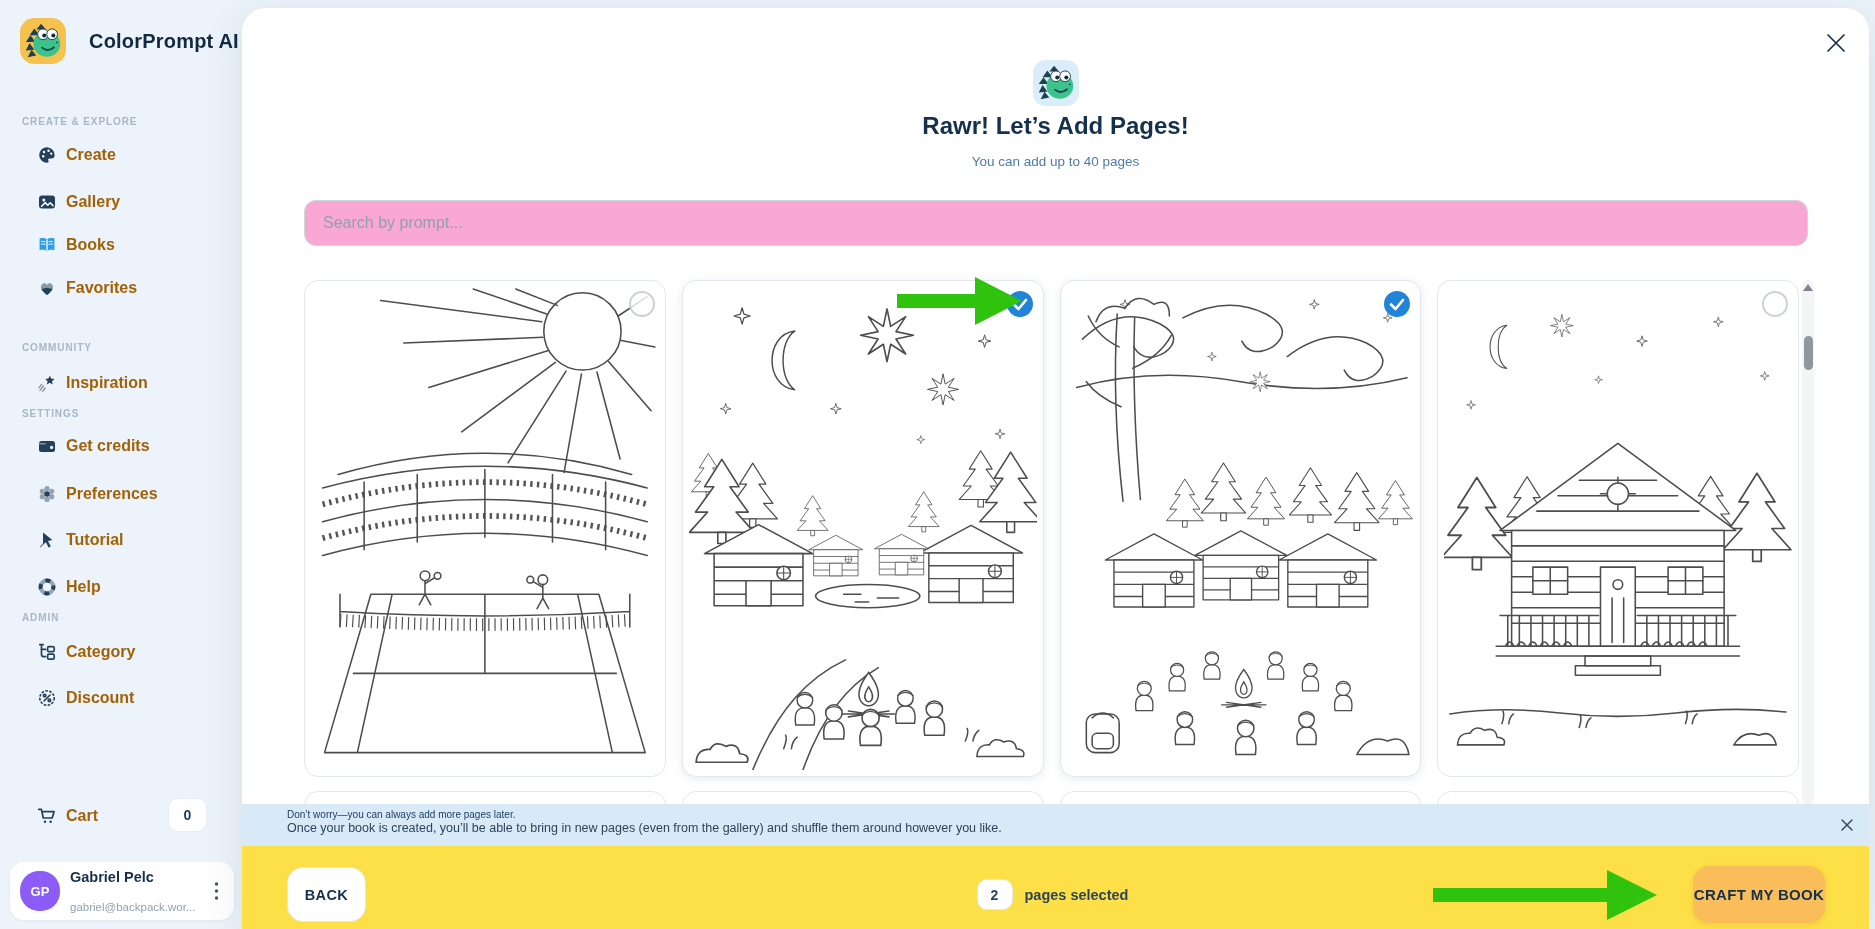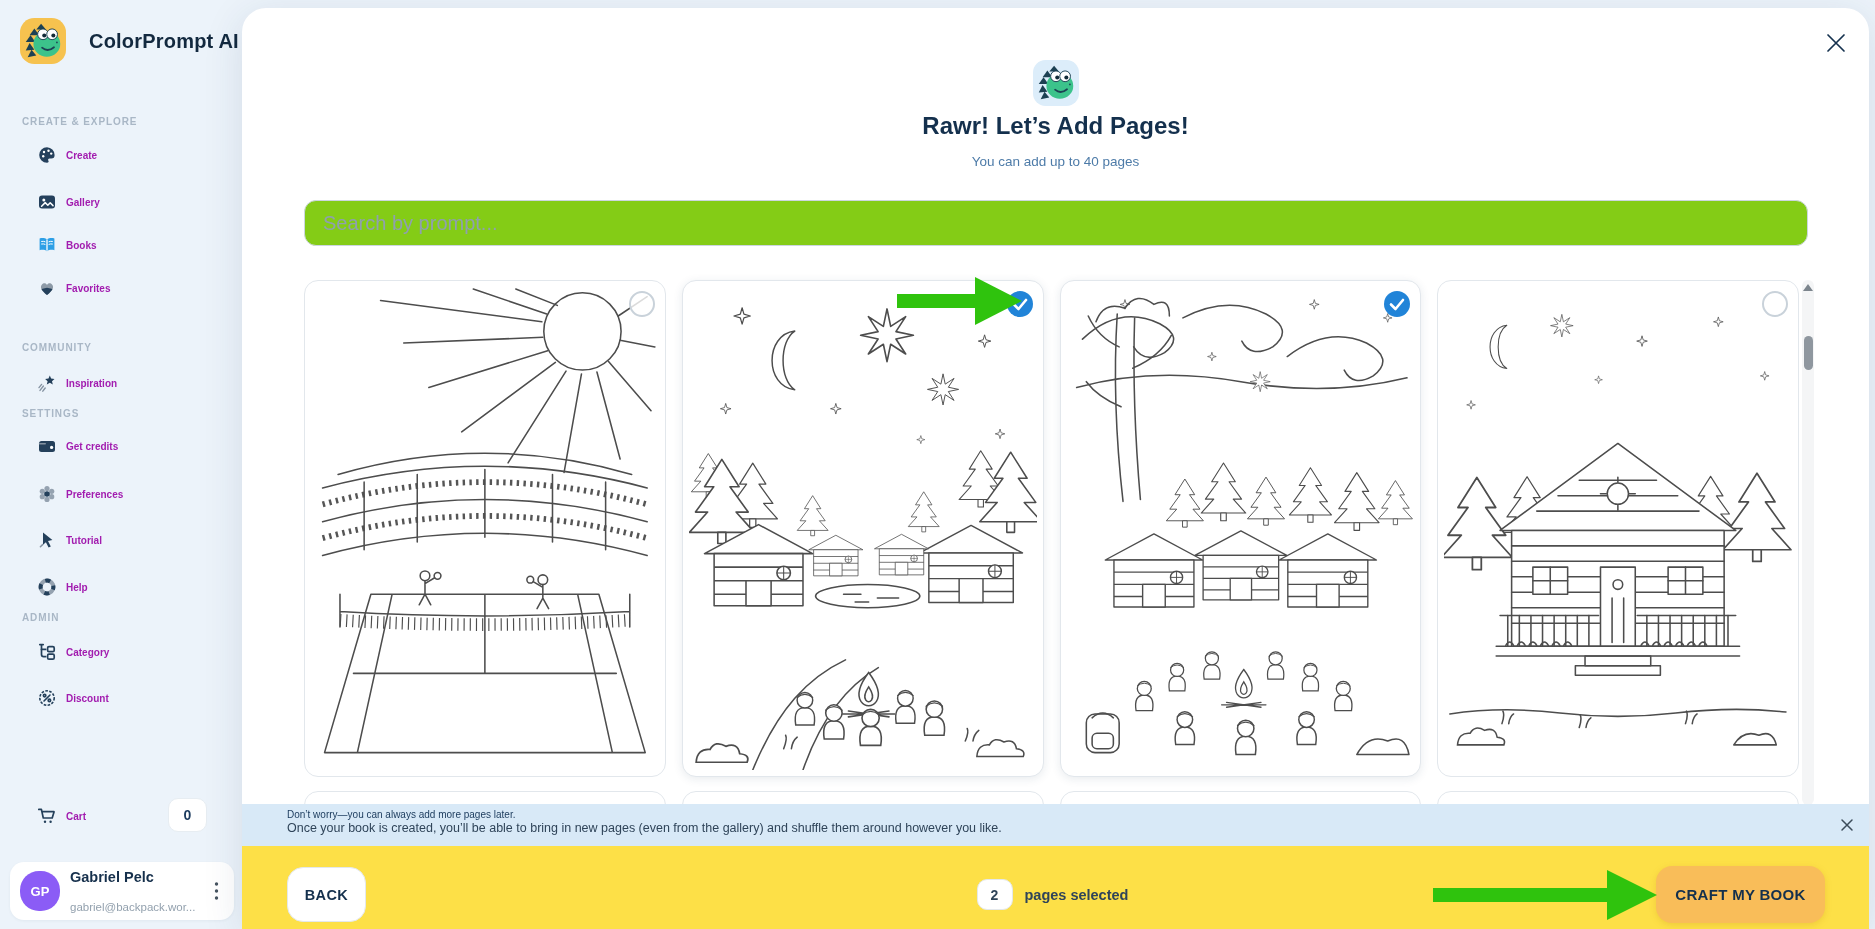--- a/index.html
+++ b/index.html
@@ -8,41 +8,41 @@
 
   .page { position:absolute; inset:0; }
 
   
   .sidebar { position:absolute; left:0; top:0; width:242px; height:929px; background:#ecf3fa; }
   .logo-row { position:absolute; left:20px; top:17px; height:48px; display:flex; align-items:center; gap:23px; }
   .brand-name { font-size:20px; font-weight:800; color:#13293f; letter-spacing:.2px; }
   .section-label { position:absolute; left:22px; font-size:10px; font-weight:800; color:#a9b7c6; letter-spacing:.9px; }
   .nav-item { position:absolute; left:0; right:0; height:32px; display:flex; align-items:center; cursor:pointer; }
   .nav-item .nicon { position:absolute; left:37px; width:20px; height:20px; }
-  .nav-item .nlabel { position:absolute; left:66px; font-size:10px; font-weight:700; color:#a21caf; }
+  .nav-item .nlabel { position:absolute; left:66px; font-size:16px; font-weight:700; color:#a16207; }
   .cart-pill { position:absolute; left:168px; top:-2px; width:39px; height:34px; background:#fff; border:1px solid #e7edf2;
     border-radius:10px; display:flex; align-items:center; justify-content:center; font-size:14px; font-weight:700; color:#1c3b5e; }
   .profile-card { position:absolute; left:10px; top:862px; width:224px; height:58px; background:#fff; border-radius:14px;
     display:flex; align-items:center; padding:0 10px; gap:10px; box-shadow:0 1px 3px rgba(30,60,90,.06); }
   .avatar { width:40px; height:40px; border-radius:19px; background:#8b5cf6; color:#fff; font-size:13px; font-weight:800;
     display:flex; align-items:center; justify-content:center; flex:0 0 auto; }
   .profile-meta { flex:1; min-width:0; }
   .profile-name { font-size:14.5px; font-weight:800; color:#16304c; }
   .profile-email { font-size:11.5px; color:#93a1ae; margin-top:16px; white-space:nowrap; overflow:hidden; }
   .dots-btn { width:16px; height:22px; display:flex; align-items:center; justify-content:center; cursor:pointer; }
 
   
   .modal { position:absolute; left:242px; top:8px; width:1627px; height:921px; background:#fff;
     border-radius:24px 24px 0 0; box-shadow:0 8px 40px rgba(30,60,90,.12); }
   .close-x { position:absolute; left:1576px; top:18px; width:36px; height:36px; background:none; border:none; cursor:pointer; }
   .dino-tile { position:absolute; left:791px; top:52px; }
   .modal-title { position:absolute; left:0; right:0; top:104px; text-align:center; font-size:24px; font-weight:800; color:#14304d; }
   .modal-sub { position:absolute; left:0; right:0; top:146px; text-align:center; font-size:13.5px; color:#4d7ba8; }
   .search-input { position:absolute; left:62px; top:192px; width:1504px; height:46px; border:1px solid #ccd6df; border-radius:12px;
-    padding:0 18px; font-size:20px; color:#33475c; font-family:"Liberation Sans", sans-serif; outline:none; background:#84cc16; }
+    padding:0 18px; font-size:16px; color:#33475c; font-family:"Liberation Sans", sans-serif; outline:none; background:#f9a8d4; }
   .search-input::placeholder { color:#8fa0ae; }
 
   .cards-grid { position:absolute; left:62px; top:272px; width:1495px; height:497px;
     display:grid; grid-template-columns:repeat(4,1fr); gap:16px; }
   .card { position:relative; background:#fff; border:1px solid #e2e7ec; border-radius:14px; overflow:hidden; cursor:pointer; }
   .card.selected { box-shadow:0 2px 10px rgba(30,60,90,.10); }
   .card .art { position:absolute; left:6px; top:6px; right:6px; bottom:6px; width:calc(100% - 12px); height:calc(100% - 12px); }
   .check { position:absolute; top:10px; right:10px; width:26px; height:26px; border-radius:50%; }
   .check-empty { border:2px solid #c9d2da; background:rgba(255,255,255,.8); }
   .check-filled { background:#2184d8; display:none; align-items:center; justify-content:center; }
@@ -68,21 +68,21 @@
 
   .modal-footer { position:absolute; left:0; top:838px; width:100%; height:83px; background:#fde047; }
   .back-btn { position:absolute; left:45px; top:21px; width:79px; height:55px; background:#fff; border:1.5px solid #e4e8ec;
     border-radius:16px; font-family:"Liberation Sans", sans-serif; font-size:14.5px; font-weight:800; color:#14304d;
     letter-spacing:.4px; cursor:pointer; }
   .selected-group { position:absolute; left:50%; top:21px; transform:translateX(-52%); height:55px;
     display:flex; align-items:center; gap:12px; }
   .count-pill { min-width:36px; height:31px; background:#fff; border:1px solid #e4e8ec; border-radius:10px;
     display:flex; align-items:center; justify-content:center; font-size:14px; font-weight:700; color:#2f4459; padding:0 8px; }
   .selected-label { font-size:14.5px; font-weight:700; color:#2f4459; }
-  .craft-btn { position:absolute; right:44px; top:20px; width:169px; height:57px; background:#f9bd59; border:none;
+  .craft-btn { position:absolute; right:44px; top:20px; width:132px; height:57px; background:#f9bd59; border:none;
     border-radius:16px; font-family:"Liberation Sans", sans-serif; font-size:15px; font-weight:800; color:#14304d;
     letter-spacing:.3px; cursor:pointer; box-shadow:0 2px 6px rgba(200,140,30,.25);margin-left:35px; }
 
   .anno-arrow { position:absolute; z-index:60; pointer-events:none; }
   .arrow-check { left:897px; top:277px; width:125px; height:48px; }
   .arrow-craft { left:1433px; top:869px; width:224px; height:52px; }
 </style>
 </head>
 <body>
 

